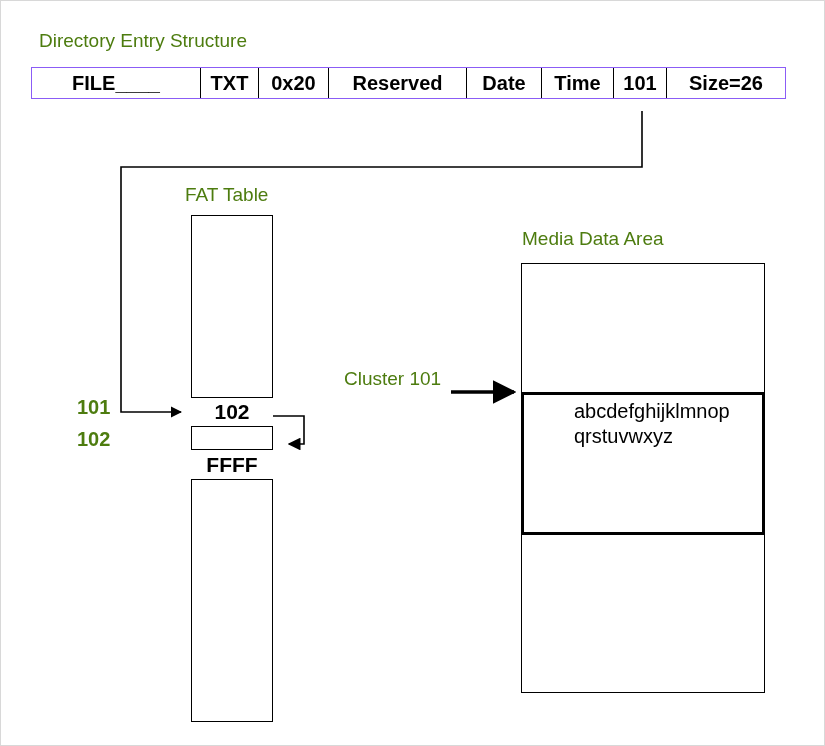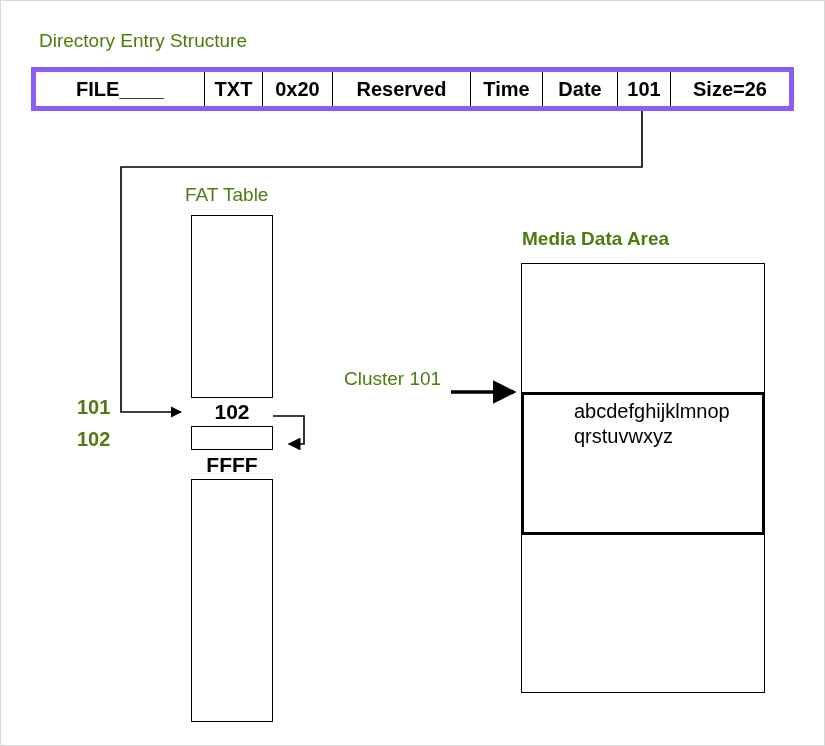--- a/index.html
+++ b/index.html
@@ -36,23 +36,23 @@
   
   #dir-title {
     left: 38px;
     top: 30px;
     font-size: 19px;
   }
   #dir-table {
     position: absolute;
     left: 30px;
     top: 66px;
-    height: 44px;
+    height: 32px;
     display: flex;
-    border: 5px solid #8b5cf6;
+    border: 1px solid #8b5cf6;
     box-sizing: border-box;
     background: #ffffff;
   }
   #dir-table .cell {
     display: flex;
     align-items: center;
     justify-content: center;
     font-family: "Liberation Sans", sans-serif;
     font-size: 20px;
     font-weight: bold;
@@ -92,21 +92,21 @@
     color: #000000;
     background: #ffffff;
   }
   #fat-cell-101 { top: 396px; height: 30px; }
   #fat-cell-102 { top: 448px; height: 31px; }
 
   #fat-index-101 { left: 76px; top: 396px; font-size: 20px; }
   #fat-index-102 { left: 76px; top: 428px; font-size: 20px; }
 
   
-  #media-title { left: 521px; top: 228px; font-weight: bold; }
+  #media-title { left: 521px; top: 228px; }
   #media-box {
     position: absolute;
     left: 520px;
     top: 262px;
     width: 244px;
     height: 430px;
     border: 1px solid #000000;
     box-sizing: border-box;
     background: #ffffff;
   }
@@ -148,22 +148,22 @@
 
 <div id="page">
 
   <div class="label" id="dir-title">Directory Entry Structure</div>
 
   <div id="dir-table">
     <div class="cell" style="width:169px">FILE____</div>
     <div class="cell" style="width:58px">TXT</div>
     <div class="cell" style="width:70px">0x20</div>
     <div class="cell" style="width:138px">Reserved</div>
+    <div class="cell" style="width:75px">Date</div>
     <div class="cell" style="width:72px">Time</div>
-    <div class="cell" style="width:75px">Date</div>
     <div class="cell" style="width:53px">101</div>
     <div class="cell" style="width:118px">Size=26</div>
   </div>
 
   <div class="label" id="fat-title">FAT Table</div>
 
   <div id="fat-box"></div>
 
   <div class="fat-cell" id="fat-cell-101">102</div>
 

